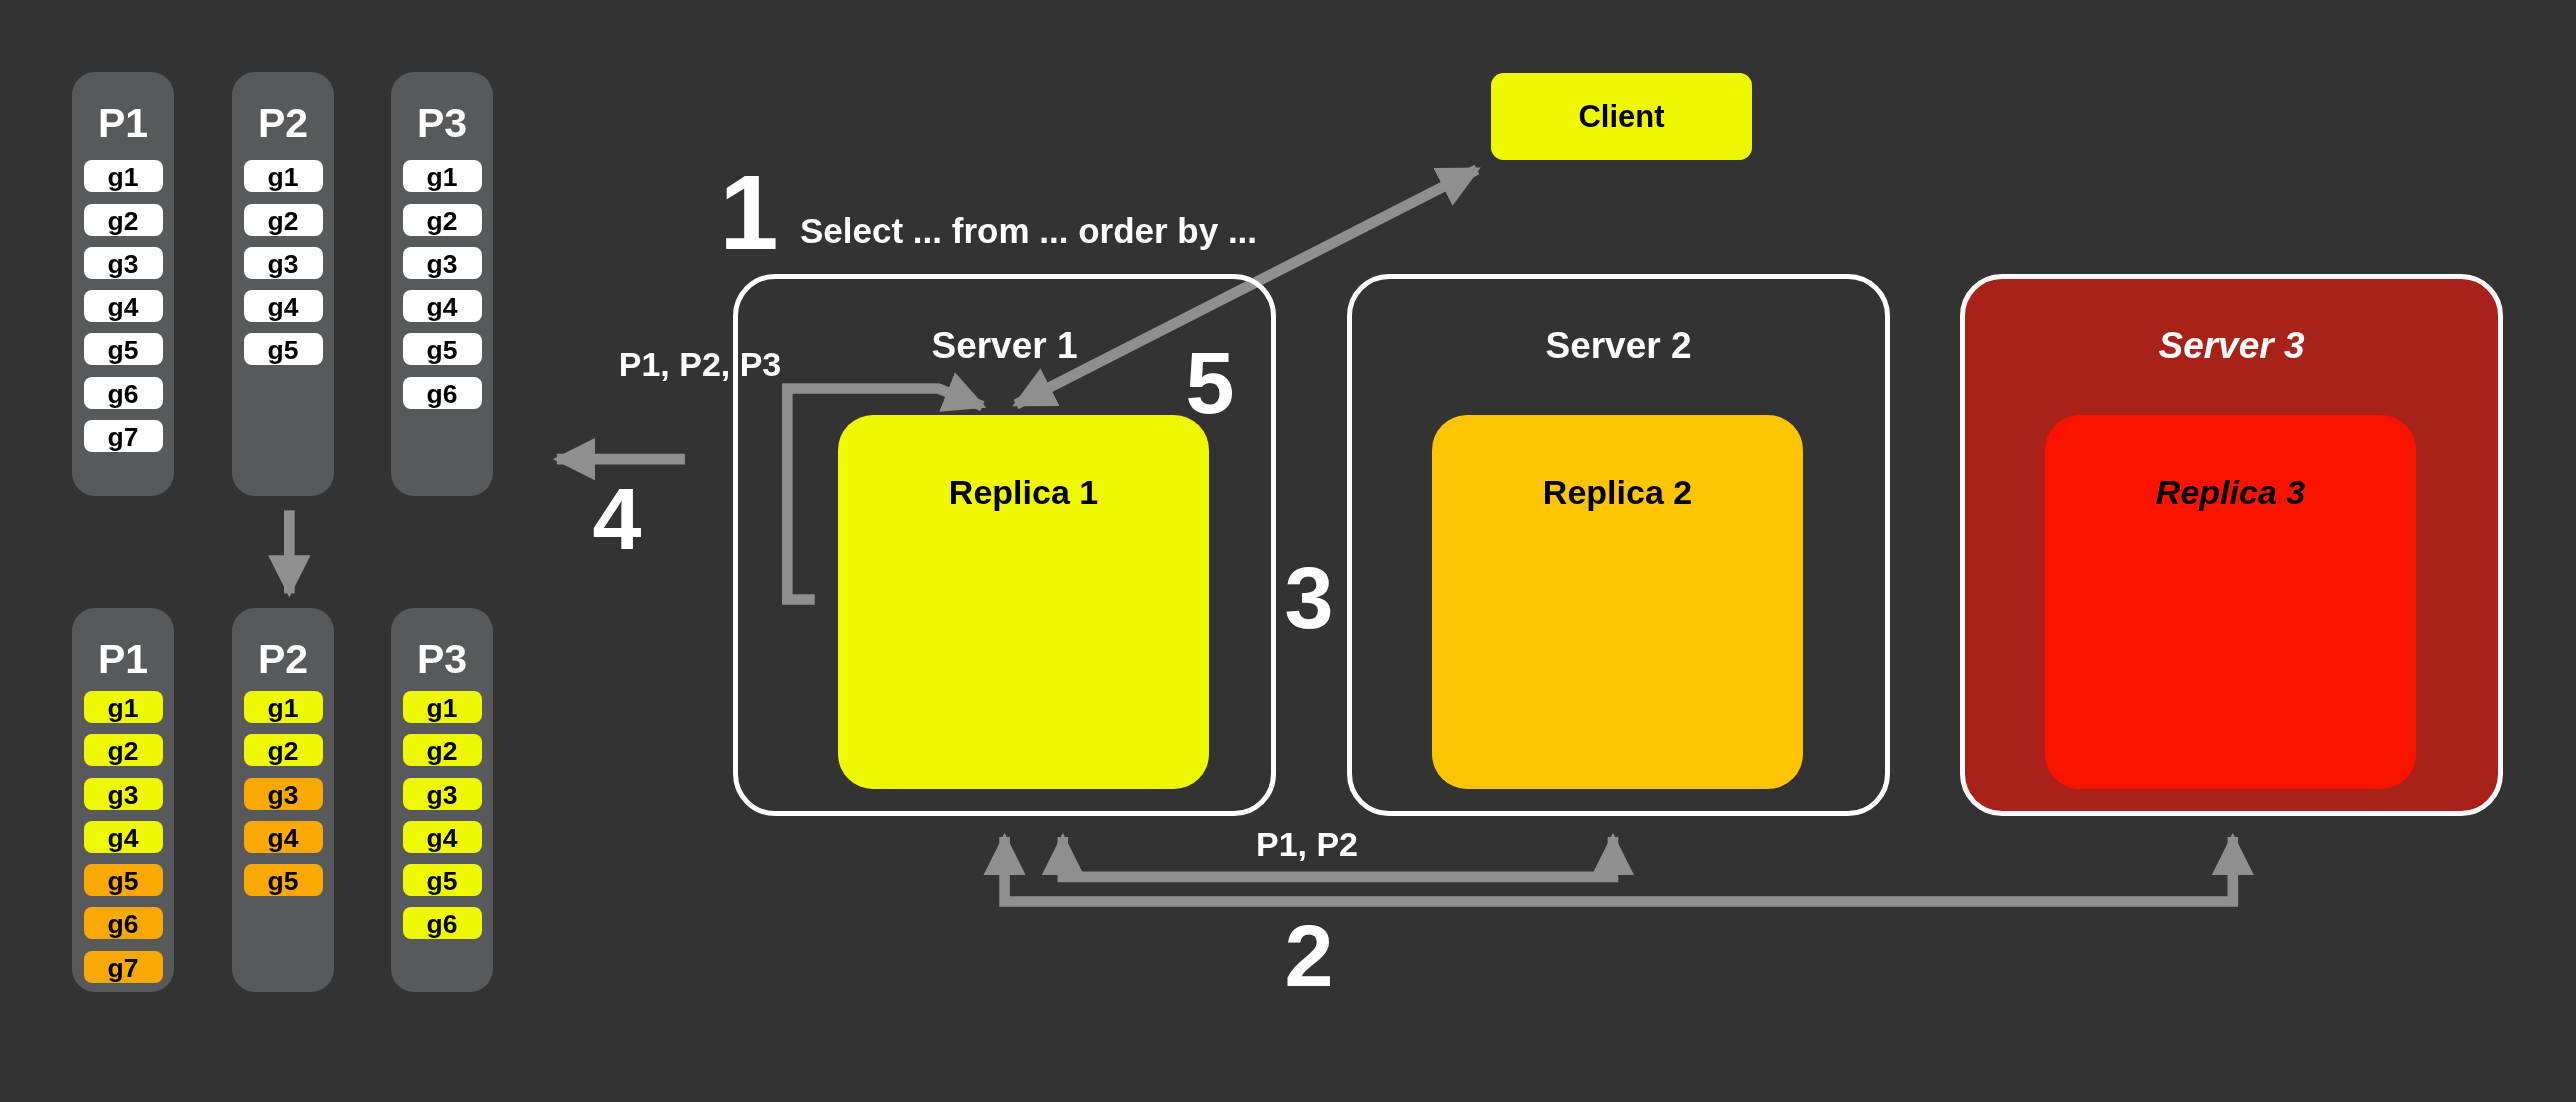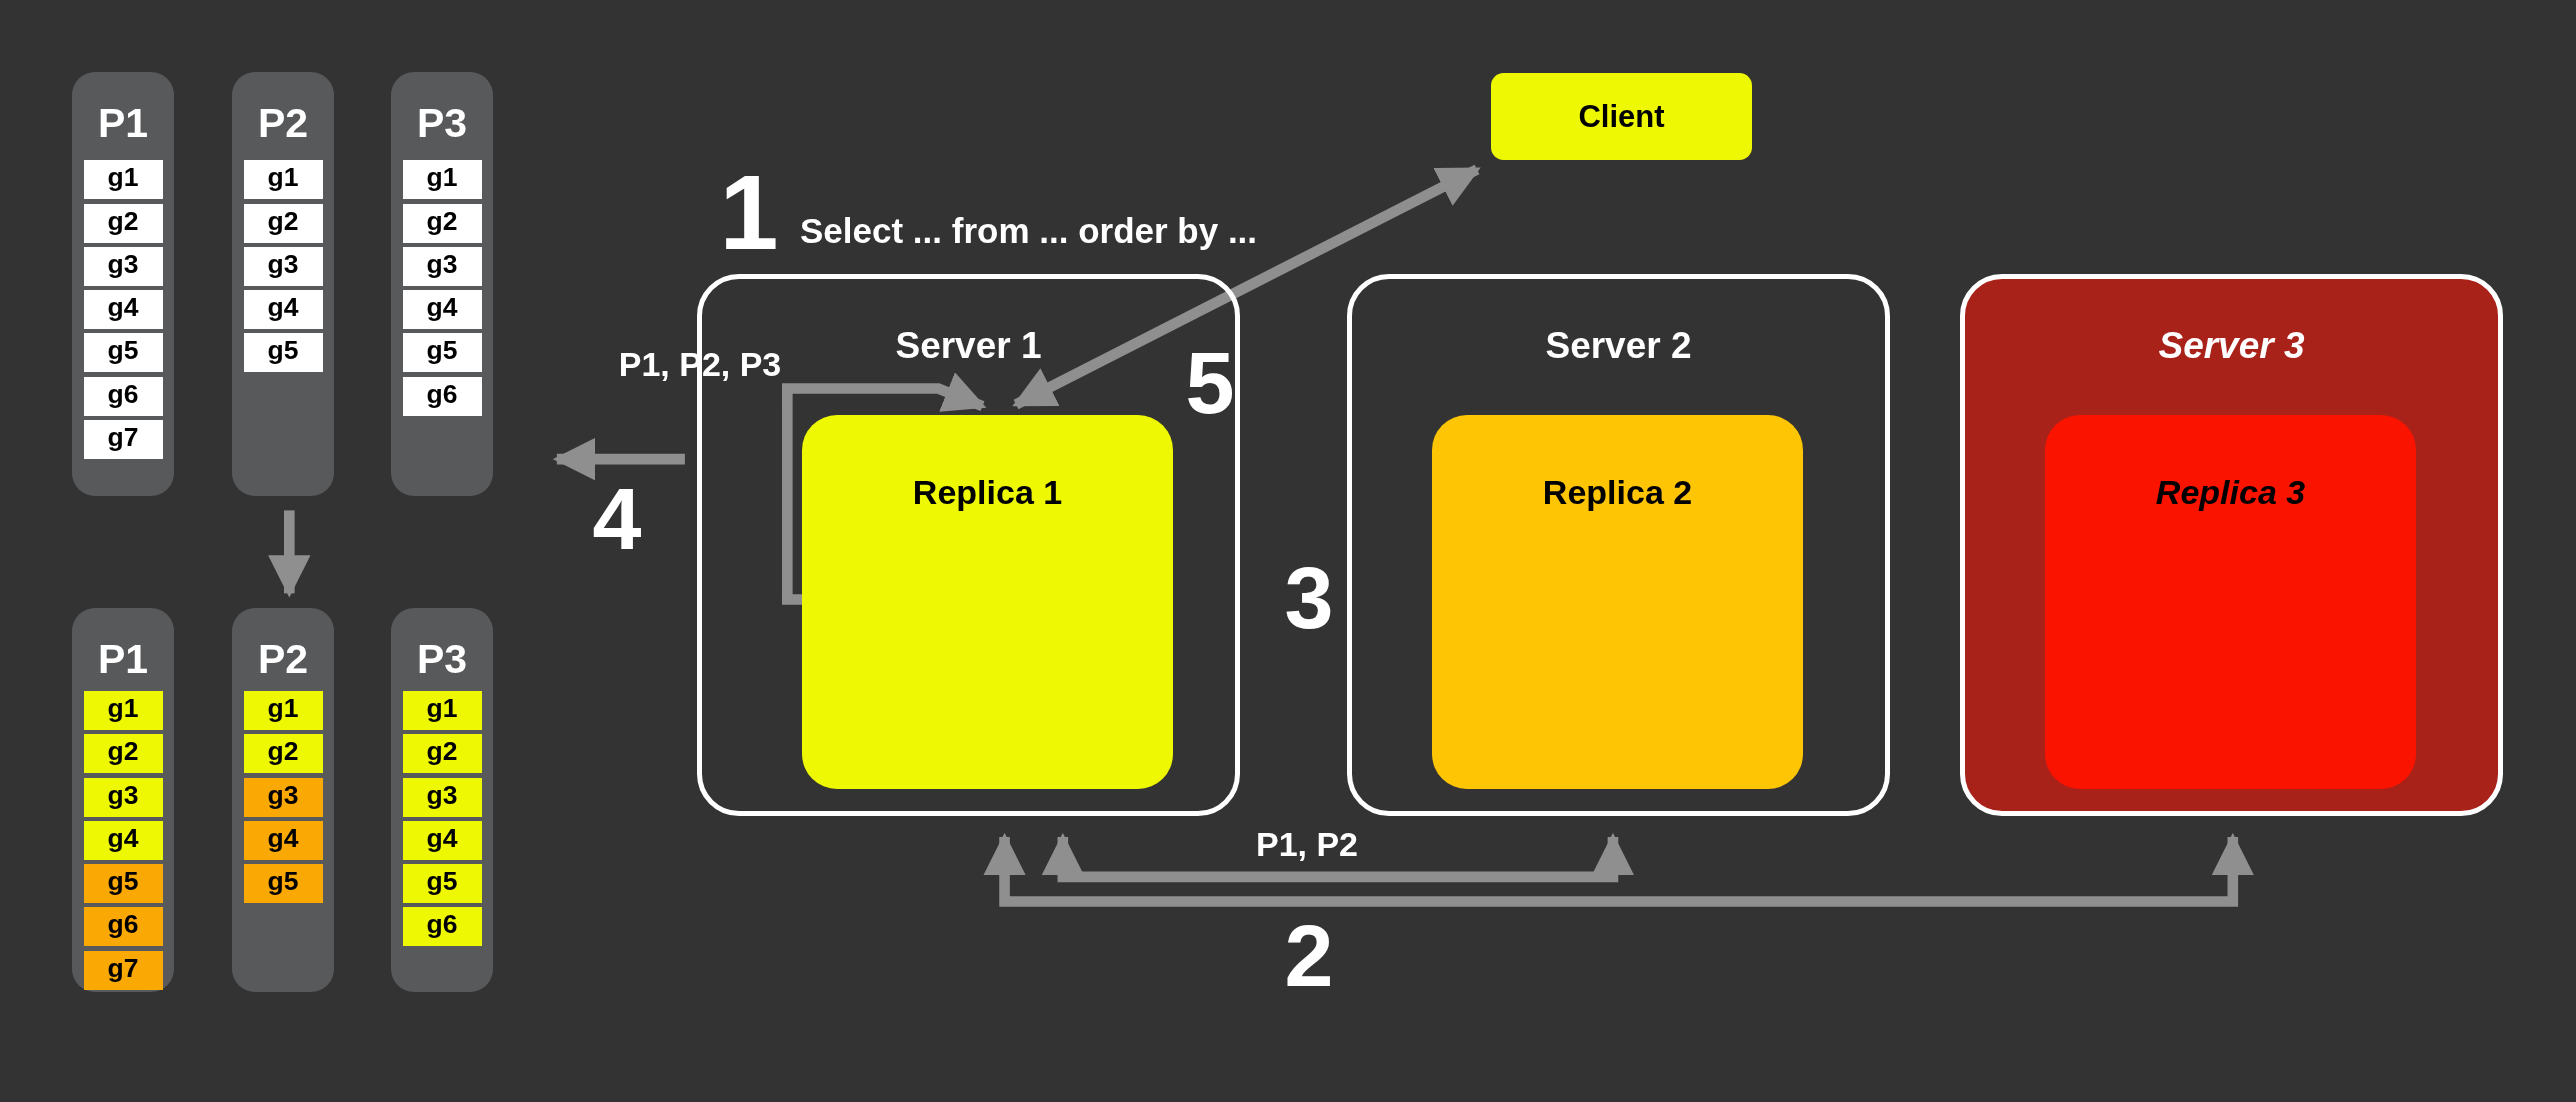--- a/index.html
+++ b/index.html
@@ -19,21 +19,21 @@
   body{
     width:2576px;height:1102px;position:relative;overflow:hidden;
     font-family:"Liberation Sans", sans-serif;font-weight:bold;
   }
   .canvas{position:absolute;left:0;top:0;width:2576px;height:1102px;}
 
   
   .pcol{position:absolute;width:102px;background:var(--panel);border-radius:23px;}
   .ptitle{display:block;padding-top:28px;text-align:center;font-size:41px;color:var(--white);}
   .cell{
-    position:absolute;left:11.5px;width:79px;height:39px;border-radius:0;
+    position:absolute;left:11.5px;width:79px;height:32px;border-radius:8px;
     background:var(--white);color:var(--black);
     font-size:26.5px;line-height:35px;text-align:center;
   }
   .cell[data-state="yellow"]{background:var(--yellow);}
   .cell[data-state="orange"]{background:var(--orange);}
   
   .t1{top:88px}.t2{top:132px}.t3{top:175px}.t4{top:218px}.t5{top:261px}.t6{top:305px}.t7{top:348px}
   
   .b1{top:83px}.b2{top:126px}.b3{top:170px}.b4{top:213px}.b5{top:256px}.b6{top:299px}.b7{top:343px}
 
@@ -143,21 +143,21 @@
   <div class="pcol" style="left:391px;top:608px;height:384px;">
     <span class="ptitle">P3</span>
     <div class="cell b1" data-state="yellow">g1</div>
     <div class="cell b2" data-state="yellow">g2</div>
     <div class="cell b3" data-state="yellow">g3</div>
     <div class="cell b4" data-state="yellow">g4</div>
     <div class="cell b5" data-state="yellow">g5</div>
     <div class="cell b6" data-state="yellow">g6</div>
   </div>
 
-  <div class="server" style="left:697px;">
+  <div class="server" style="left:733px;">
     <div class="server-title">Server 1</div>
     <div class="replica replica--yellow">
       <span class="replica-label">Replica 1</span>
     </div>
   </div>
   <div class="server" style="left:1347px;">
     <div class="server-title">Server 2</div>
     <div class="replica replica--amber">
       <span class="replica-label">Replica 2</span>
     </div>

